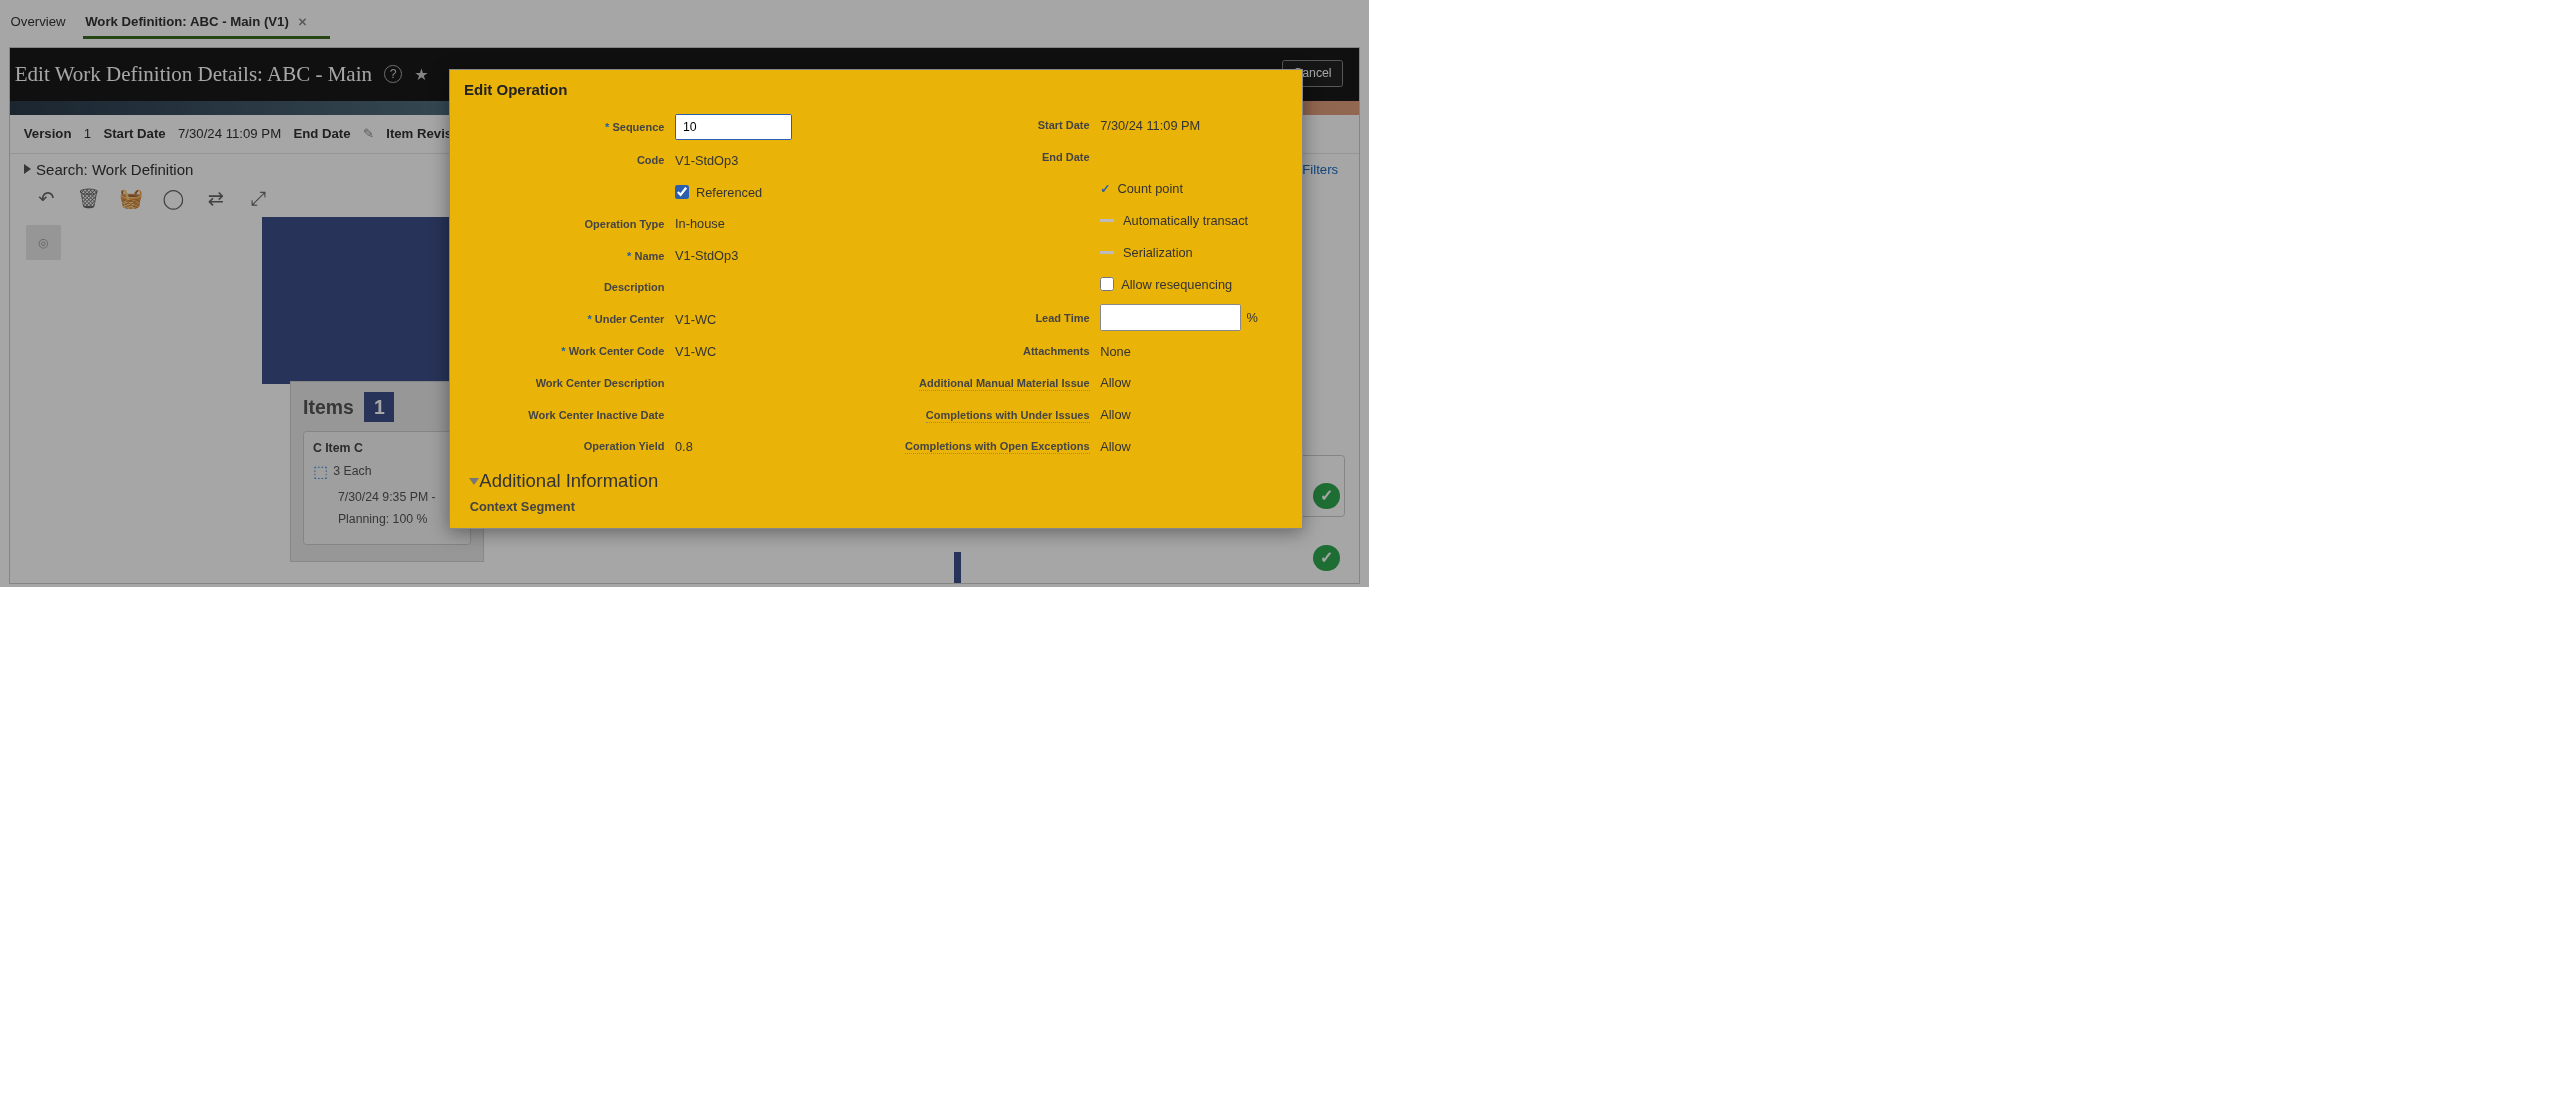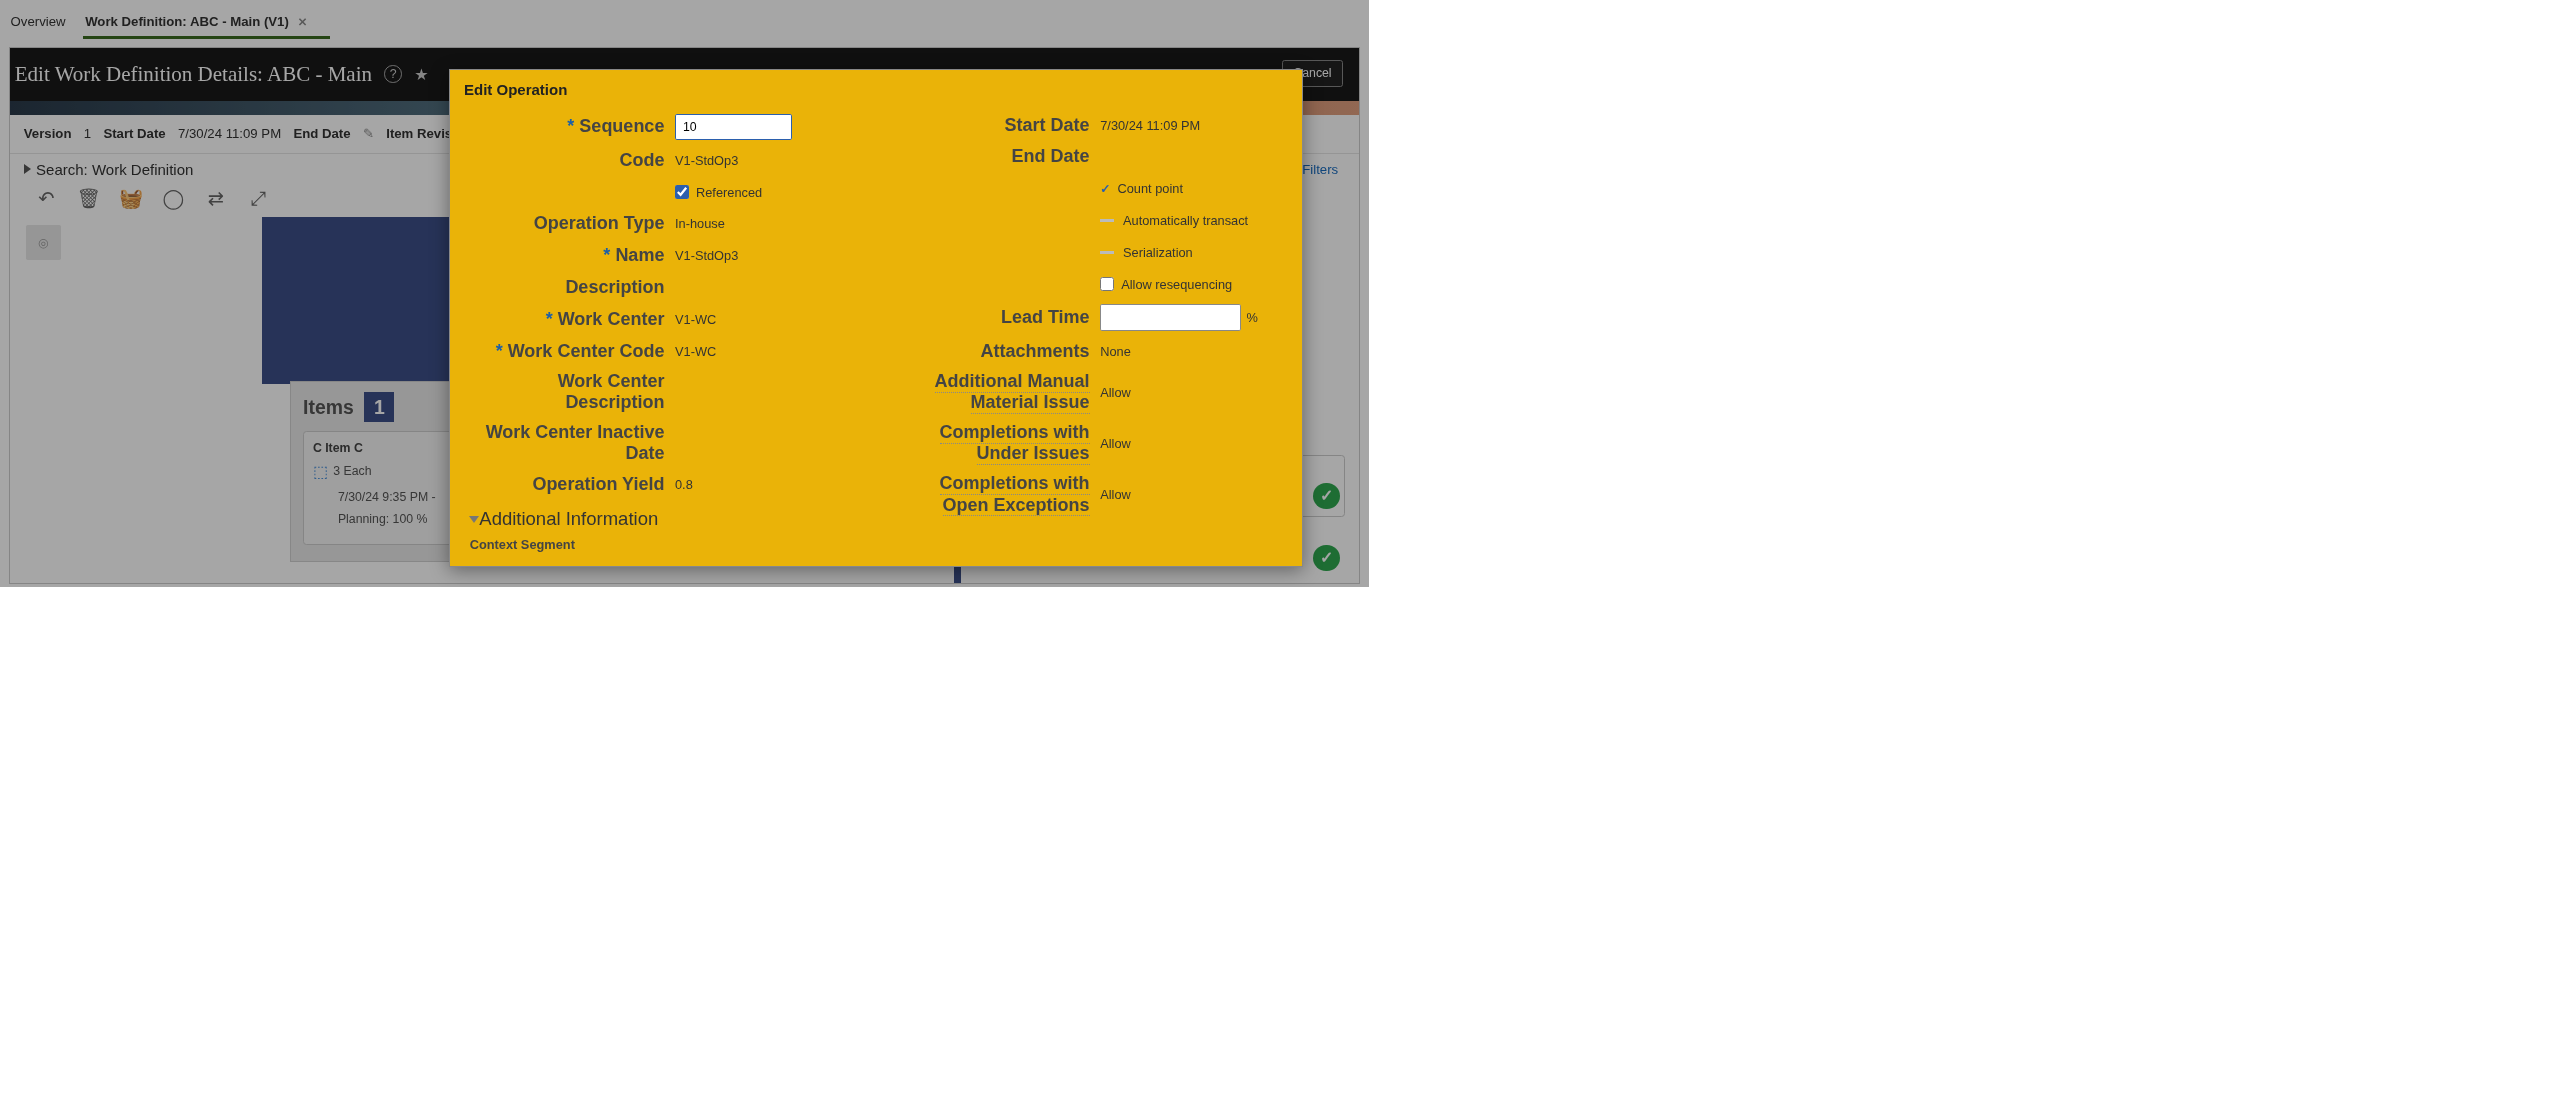--- a/index.html
+++ b/index.html
@@ -255,21 +255,21 @@
     display: flex;
     align-items: center;
     margin-bottom: 8.8px;
     min-height: 23px;
   }
   .frow .flabel {
     width: 211px;
     text-align: right;
     padding-right: 10.6px;
     color: #444;
-    font-size: 18px;
+    font-size: 11px;
     font-weight: bold;
   }
   .frow .flabel.req::before {
     content: "* ";
     color: #1a5fa8;
     font-weight: bold;
   }
   .frow .fval {
     color: #333;
     font-size: 12.8px;
@@ -420,21 +420,21 @@
       </div>
       <div class="frow">
         <span class="flabel req">Name</span>
         <span class="fval">V1-StdOp3</span>
       </div>
       <div class="frow">
         <span class="flabel">Description</span>
         <span class="fval"></span>
       </div>
       <div class="frow">
-        <span class="flabel req">Work Center</span>
+        <span class="flabel req">Under Center</span>
         <span class="fval">V1-WC</span>
       </div>
       <div class="frow">
         <span class="flabel req">Work Center Code</span>
         <span class="fval">V1-WC</span>
       </div>
       <div class="frow">
         <span class="flabel">Work Center Description</span>
       </div>
       <div class="frow">

